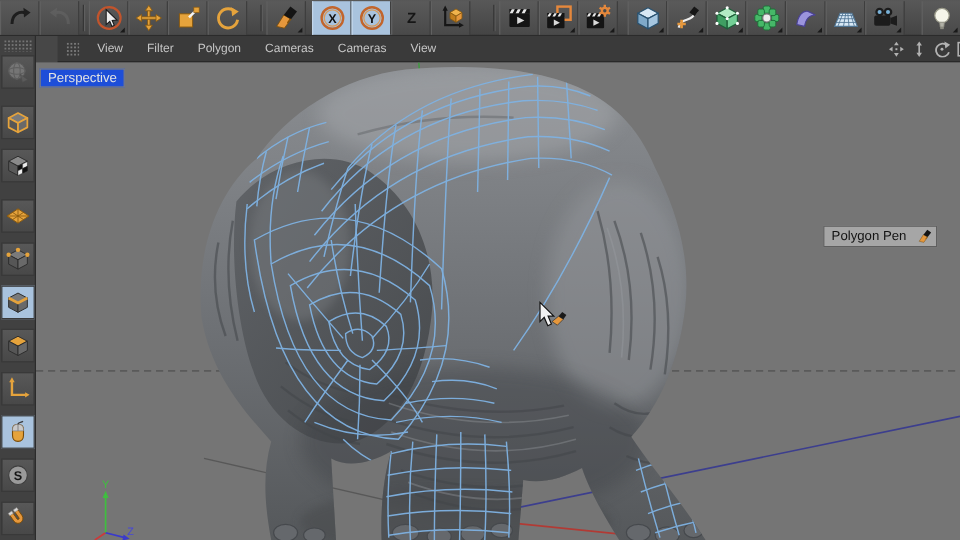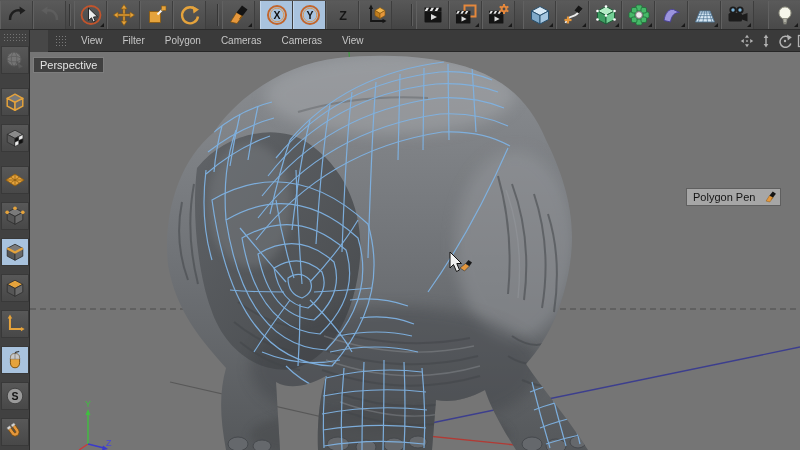--- a/index.html
+++ b/index.html
@@ -36,21 +36,21 @@
     justify-content:center;background:linear-gradient(#585858,#484848);
     border:1px solid #393939;box-sizing:border-box;}
   .sbtn svg{width:22px;height:22px;display:block;}
   .sbtn.active{background:#a9c3de;}
   .sbtn.disabled svg{opacity:.5;}
   .sgrip{width:24px;height:10px;margin:3px 0 0 3px;
     background-image:radial-gradient(#747474 30%,transparent 34%);background-size:3px 3px;}
   
   #viewport{position:absolute;left:30px;top:52px;width:770px;height:398px;background:#757575;}
   #viewport > svg{position:absolute;left:0;top:0;}
-  #persp-label{position:absolute;left:3px;top:5px;background:#404040;border:1px solid #7e7e7e;
+  #persp-label{position:absolute;left:3px;top:5px;background:#1d4ed8;border:1px solid #7e7e7e;
     color:#e3e3e3;font-size:11px;line-height:14px;padding:0 6px;}
   #tooltip{position:absolute;left:656px;top:136px;height:16px;background:#a6a6a6;
     border:1px solid #5f5f5f;display:flex;align-items:center;font-size:11px;color:#141414;
     padding:0 2px 0 6px;gap:9px;box-sizing:content-box;}
   #tooltip .ticon{width:14px;height:14px;}
   #tooltip .ticon svg{width:14px;height:14px;display:block;}
 </style>
 </head>
 <body>
 

